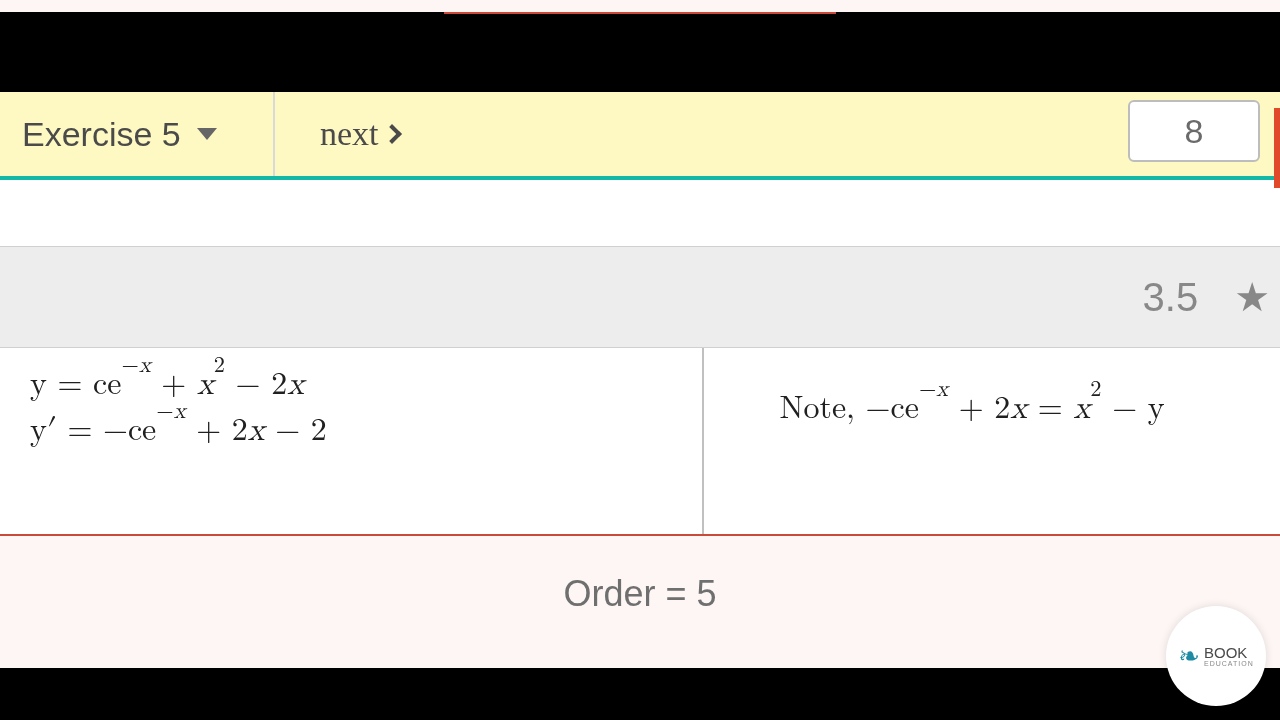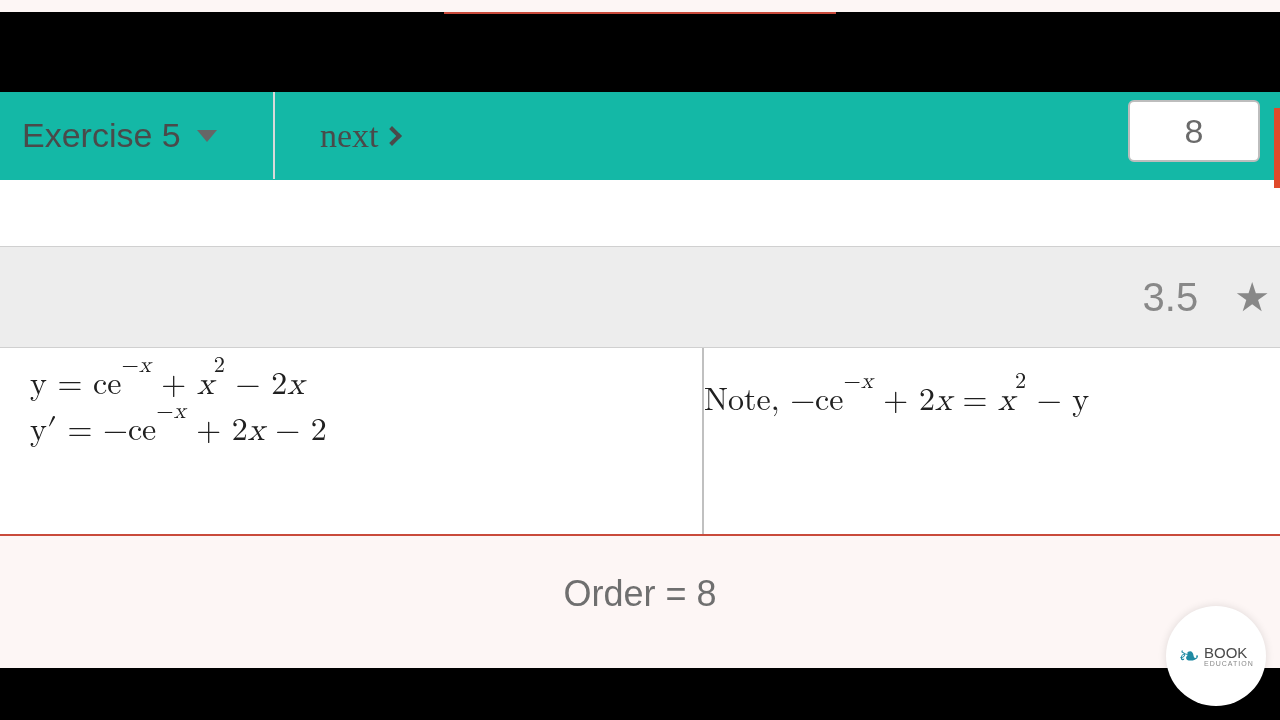--- a/index.html
+++ b/index.html
@@ -23,25 +23,25 @@
     height: 2px;
     background: #c94a3b;
     top: 12px;
   }
   .black-bar-top {
     height: 80px;
     background: #000;
   }
   .nav-bar {
     height: 88px;
-    background: #14b8a6;
+    background: #fef9c3;
     display: flex;
     align-items: center;
     position: relative;
-    border-bottom: 1px solid #14b8a6;
+    border-bottom: 4px solid #14b8a6;
   }
   .exercise-cell {
     width: 275px;
     height: 100%;
     display: flex;
     align-items: center;
     padding-left: 22px;
     border-right: 2px solid #d9d9d9;
     font-family: Arial, Helvetica, sans-serif;
     font-size: 34px;
@@ -127,21 +127,22 @@
     border-bottom: 2px solid #c94a3b;
   }
   .content-left {
     width: 704px;
     border-right: 2px solid #c0c0c0;
     padding: 12px 0 0 30px;
   }
   .content-right {
     flex: 1;
     padding: 28px 40px 0 0;
-    text-align: left;
+    text-align: center;
+    margin-top: 8px;
   }
   .math-line {
     font-family: 'Latin Modern Math', Georgia, 'Times New Roman', serif;
     font-size: 32px;
     line-height: 1.35;
     color: #202020;
     white-space: nowrap;
   }
   .content-right .math-line { display: inline-block; }
   sup { font-size: 0.7em; position: relative; top: -0.45em; }
@@ -226,21 +227,21 @@
   <div class="content-left">
     <div class="math-line">y = ce<sup>−<span class="ital">x</span></sup> + <span class="ital">x</span><sup>2</sup> − 2<span class="ital">x</span></div>
     <div class="math-line">y′ = −ce<sup>−<span class="ital">x</span></sup> + 2<span class="ital">x</span> − 2</div>
   </div>
   <div class="content-right">
     <div class="math-line">Note, −ce<sup>−<span class="ital">x</span></sup> + 2<span class="ital">x</span> = <span class="ital">x</span><sup>2</sup> − y</div>
   </div>
 </div>
 
 <div class="order-row">
-  <span>Order = 8</span>
+  <span>Order = 5</span>
 </div>
 
 <div class="black-bar-bottom"></div>
 
 <div class="logo-circle">
   <span class="logo-leaf">❧</span>
   <span class="logo-text">
     <span>BOOK</span>
     <span class="sub">EDUCATION</span>
   </span>

